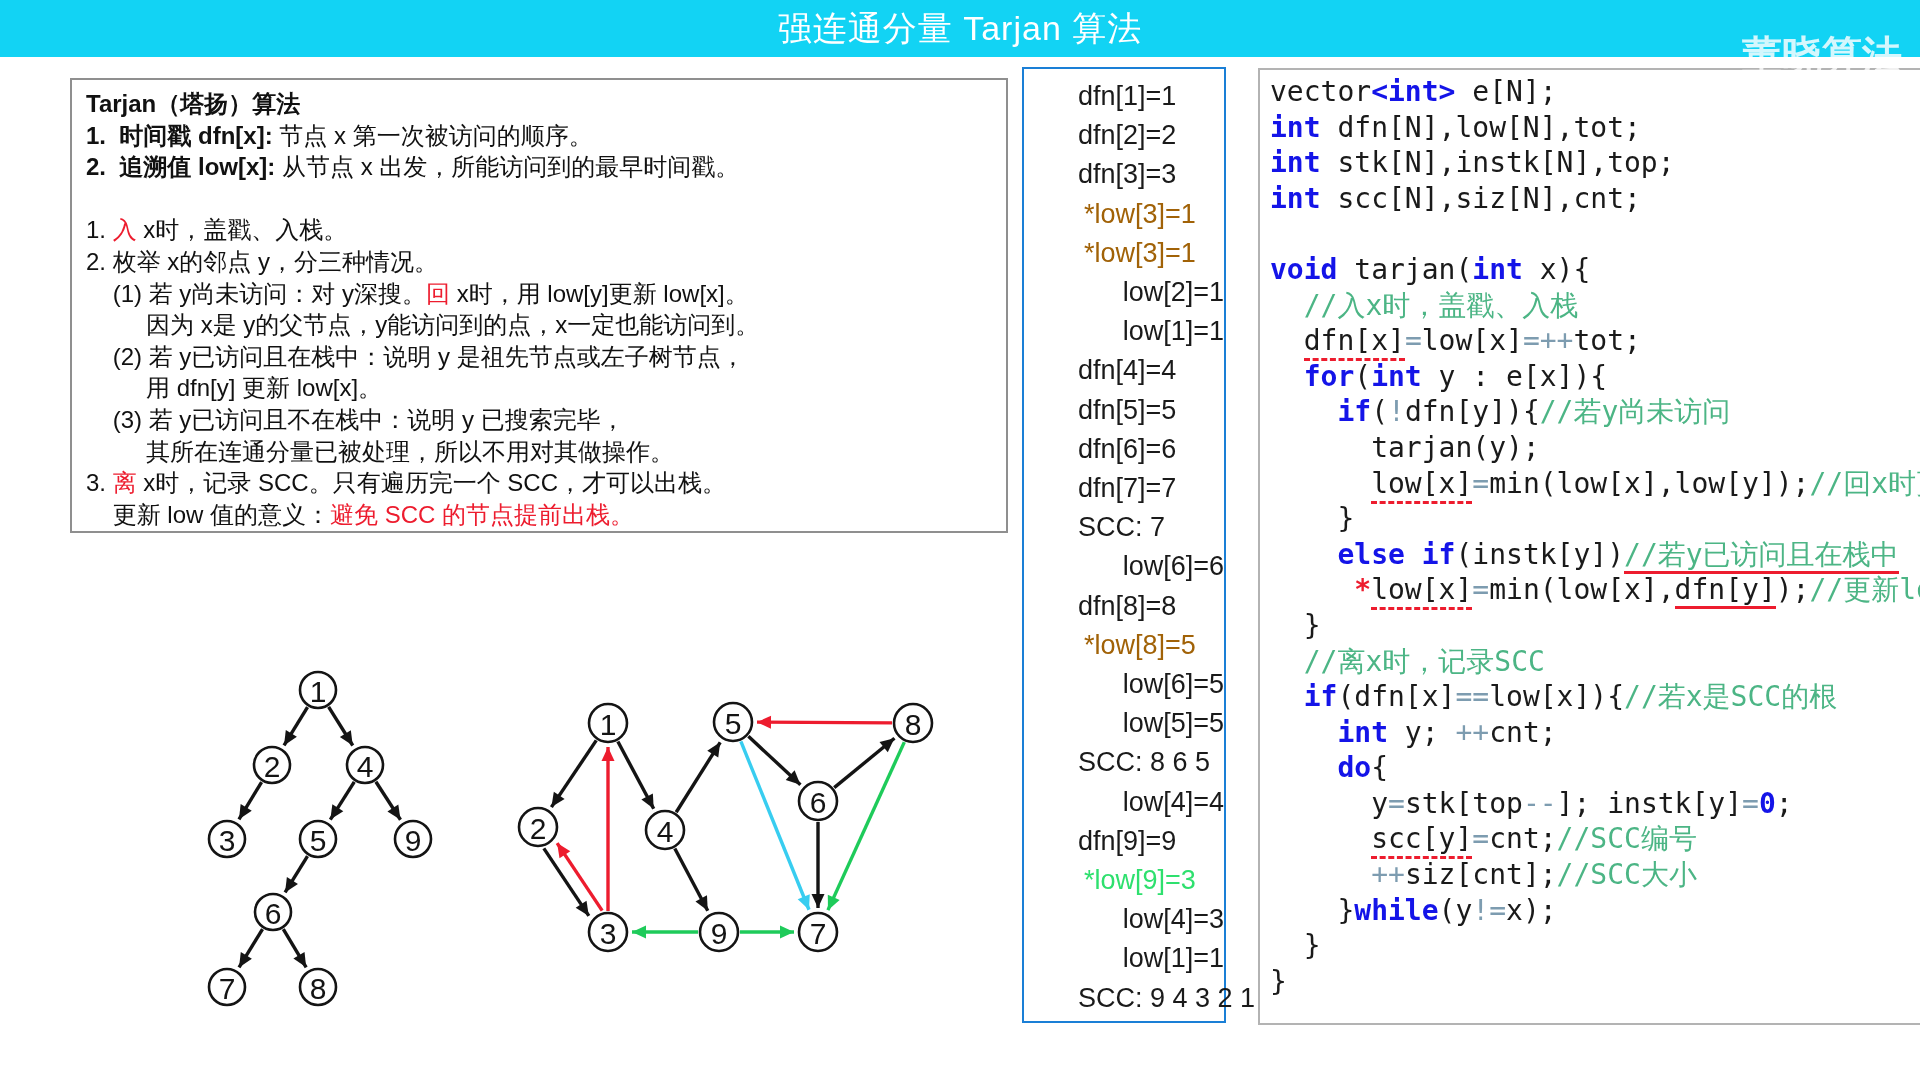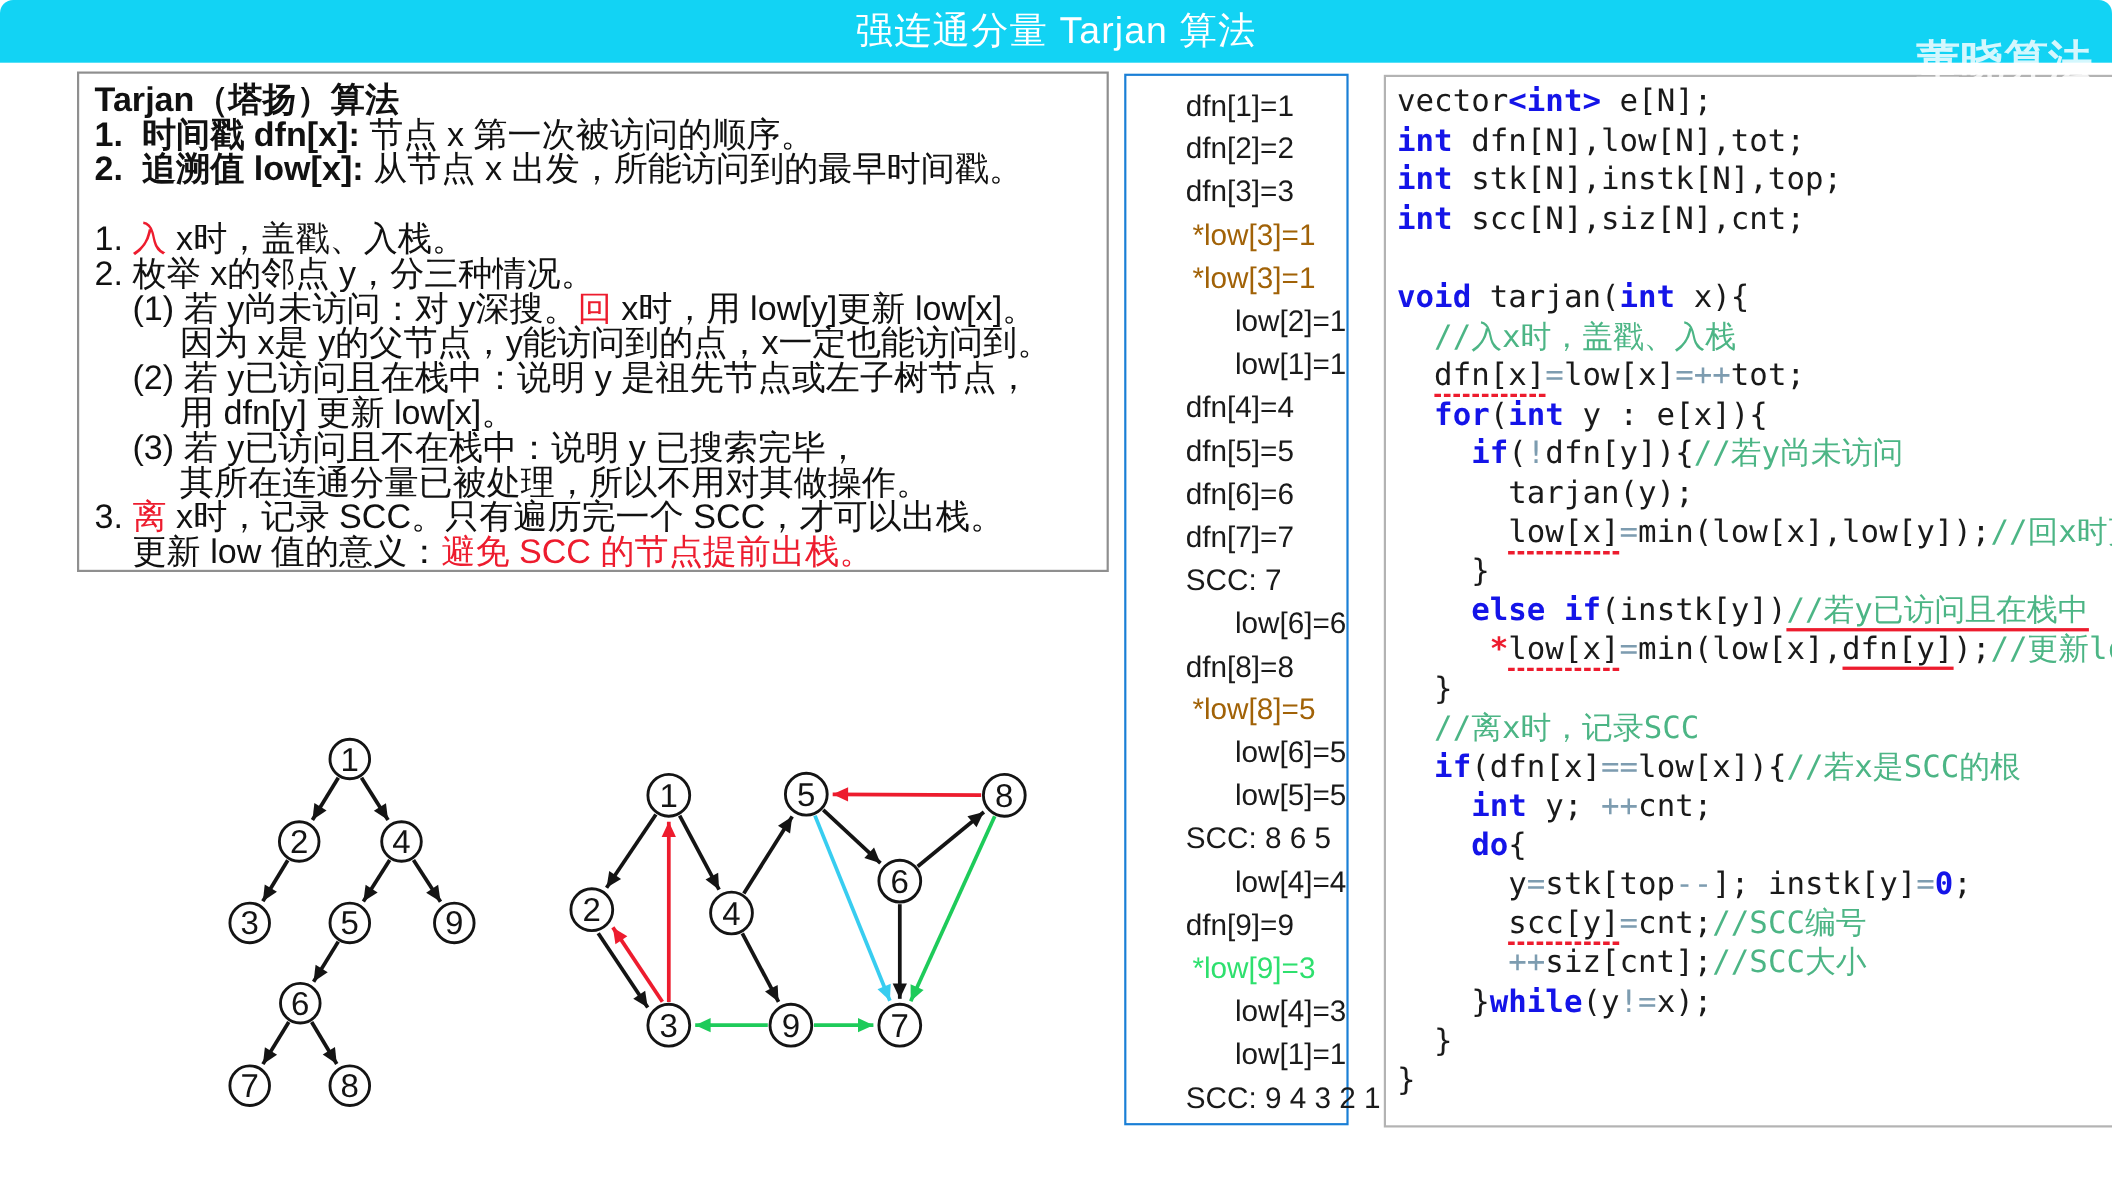--- a/index.html
+++ b/index.html
@@ -1,29 +1,29 @@
 <!DOCTYPE html>
 <html><head>
 <meta charset="utf-8">
 <style>
   html,body{margin:0;padding:0;background:#fff;}
   .page{position:relative;width:1920px;height:1080px;overflow:hidden;background:#ffffff;
-        font-family:"Liberation Sans",sans-serif;border-radius:12px;}
+        font-family:"Liberation Sans",sans-serif;}
   
   .header{position:absolute;left:0;top:0;width:1920px;height:57px;background:#12d3f4;z-index:2;}
   .header .title{position:absolute;left:0;top:0;width:100%;height:57px;line-height:57px;
         text-align:center;color:#ffffff;font-size:34px;font-weight:500;letter-spacing:1px;}
   .watermark{position:absolute;right:18px;top:28px;z-index:3;display:flex;align-items:center;gap:14px;
         color:rgba(255,255,255,0.82);white-space:nowrap;pointer-events:none;}
   .watermark .wm-text{font-size:40px;font-weight:bold;}
   .watermark .wm-logo{font-size:50px;font-weight:bold;letter-spacing:1px;font-family:"DejaVu Sans",sans-serif;}
   
-  .explain{position:absolute;left:70px;top:65px;width:938px;height:455px;box-sizing:border-box;
+  .explain{position:absolute;left:70px;top:78px;width:938px;height:455px;box-sizing:border-box;
         border:2px solid #8f8f8f;background:#fff;padding:8px 4px 0 14px;
-        font-size:31px;line-height:31.6px;color:#111;white-space:pre-wrap;}
+        font-size:24px;line-height:31.6px;color:#111;white-space:pre-wrap;}
   .explain .b{font-weight:bold;}
   .explain .r{color:#ed1c2e;}
   .explain-line{white-space:pre;}
   
   .trace{position:absolute;left:1022px;top:67px;width:204px;height:956px;box-sizing:border-box;
         border:2px solid #1a7fd6;background:#fff;padding-top:8px;
         font-size:27px;line-height:39.2px;color:#1a1a1a;padding-left:44px;}
   .trace-line{white-space:pre;}
   .trace .ind0{padding-left:10px;}
   .trace .ind1{padding-left:16px;}

